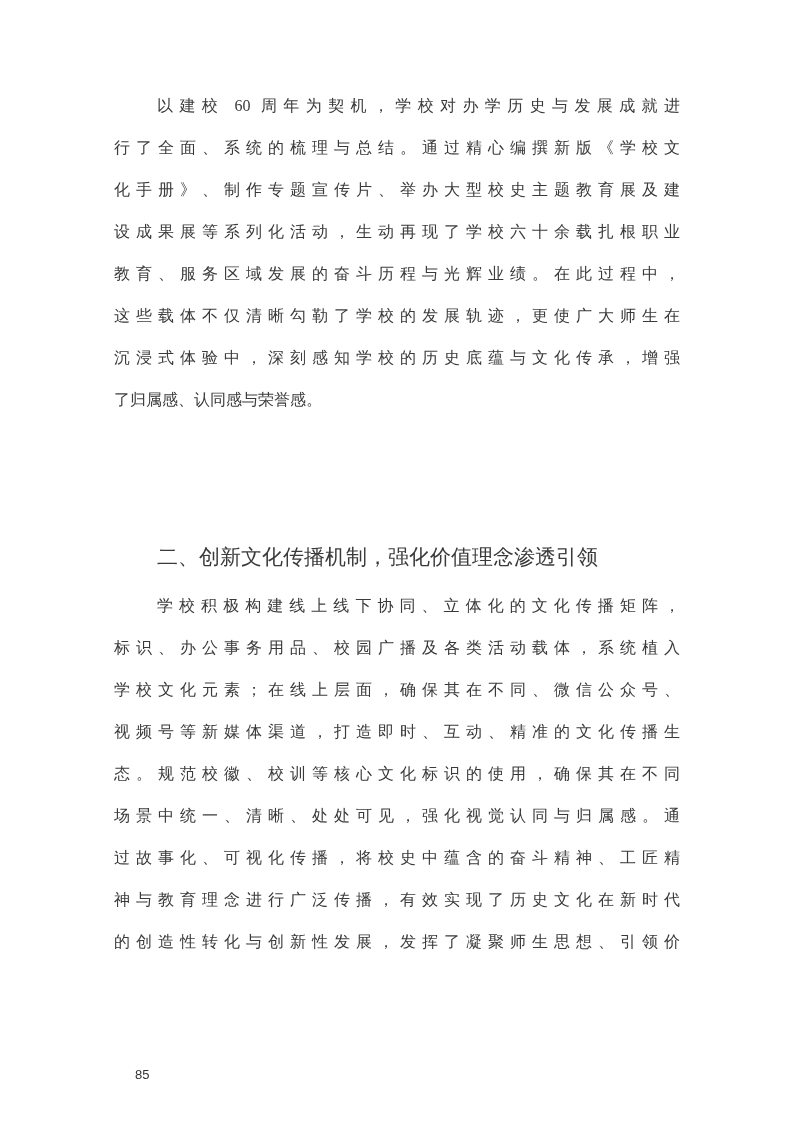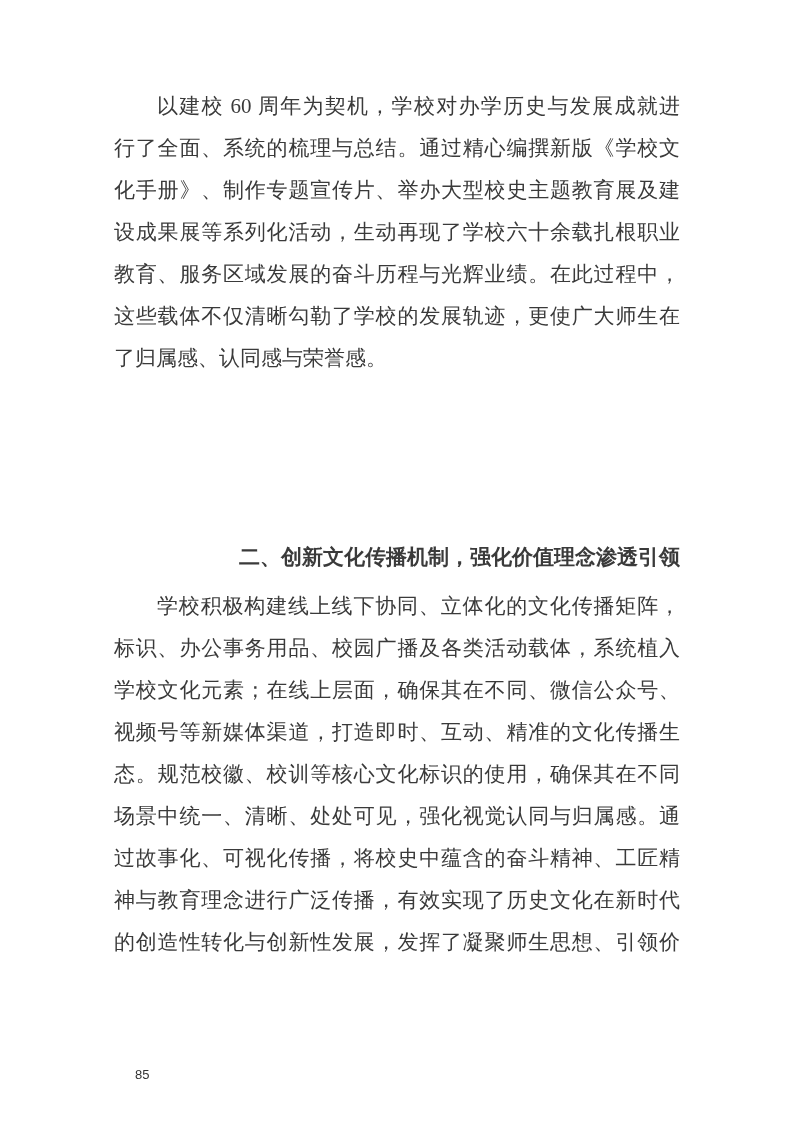--- a/index.html
+++ b/index.html
@@ -19,41 +19,41 @@
   .para {
     position: absolute;
     left: 114px;
     width: 566px;
   }
   .para-1 { top: 85px; }
   .para-2 { top: 585px; }
   .line {
     height: 42px;
     line-height: 42px;
-    font-size: 21px;
+    font-size: 16px;
     letter-spacing: 0;
     text-align: justify;
     text-align-last: justify;
     text-justify: inter-character;
     overflow: hidden;
   }
   .line.first { text-indent: 43px; }
   .line.end   { text-align-last: left; }
   .heading {
     position: absolute;
     left: 114px;
     top: 536px;
     width: 566px;
     height: 42px;
     line-height: 42px;
     margin: 0;
     font-size: 21px;
-    font-weight: bold;
+    font-weight: normal;
     text-indent: 43px;
-    text-align: right;
+    text-align: left;
     color: #3a3a3a;
   }
   .page-number {
     position: absolute;
     left: 135px;
     top: 1023px;
     font-family: "Liberation Sans", "DejaVu Sans", sans-serif;
     font-size: 13px;
     line-height: 16px;
     color: #333333;
@@ -65,20 +65,21 @@
 
 <div class="page">
 
   <section class="para para-1">
     <div class="line first">以建校 60 周年为契机，学校对办学历史与发展成就进</div>
     <div class="line">行了全面、系统的梳理与总结。通过精心编撰新版《学校文</div>
     <div class="line">化手册》、制作专题宣传片、举办大型校史主题教育展及建</div>
     <div class="line">设成果展等系列化活动，生动再现了学校六十余载扎根职业</div>
     <div class="line">教育、服务区域发展的奋斗历程与光辉业绩。在此过程中，</div>
     <div class="line">这些载体不仅清晰勾勒了学校的发展轨迹，更使广大师生在</div>
+    <div class="line">沉浸式体验中，深刻感知学校的历史底蕴与文化传承，增强</div>
     <div class="line end">了归属感、认同感与荣誉感。</div>
   </section>
 
   <h2 class="heading">二、创新文化传播机制，强化价值理念渗透引领</h2>
 
   <section class="para para-2">
     <div class="line first">学校积极构建线上线下协同、立体化的文化传播矩阵，</div>
     <div class="line">标识、办公事务用品、校园广播及各类活动载体，系统植入</div>
     <div class="line">学校文化元素；在线上层面，确保其在不同、微信公众号、</div>
     <div class="line">视频号等新媒体渠道，打造即时、互动、精准的文化传播生</div>

